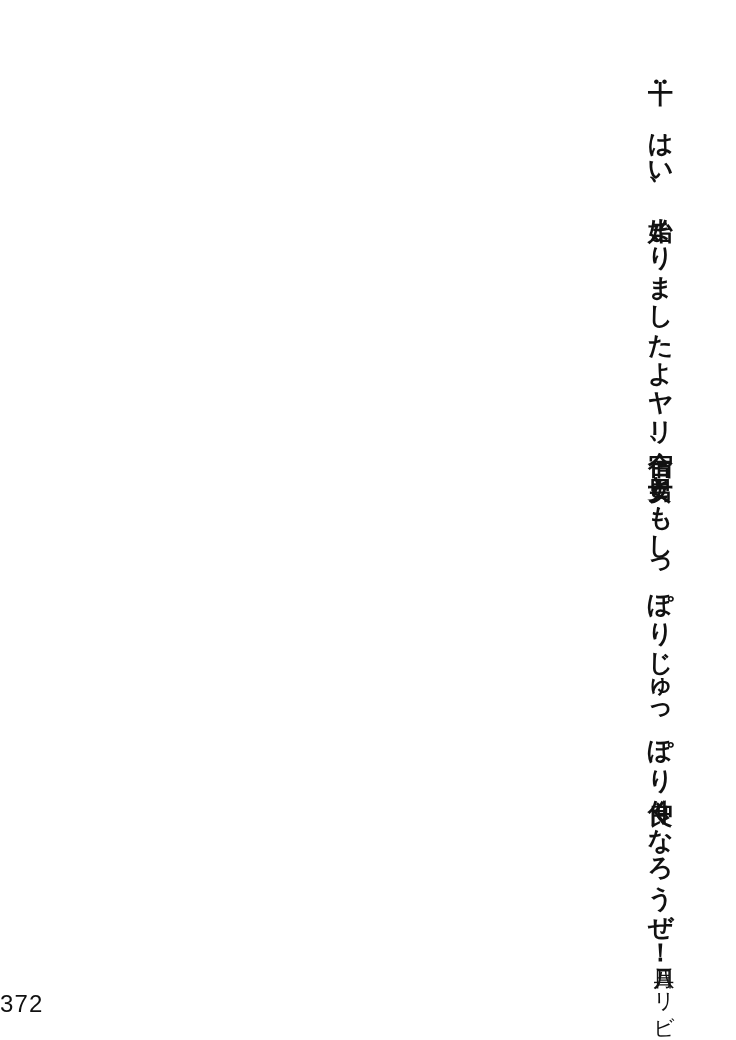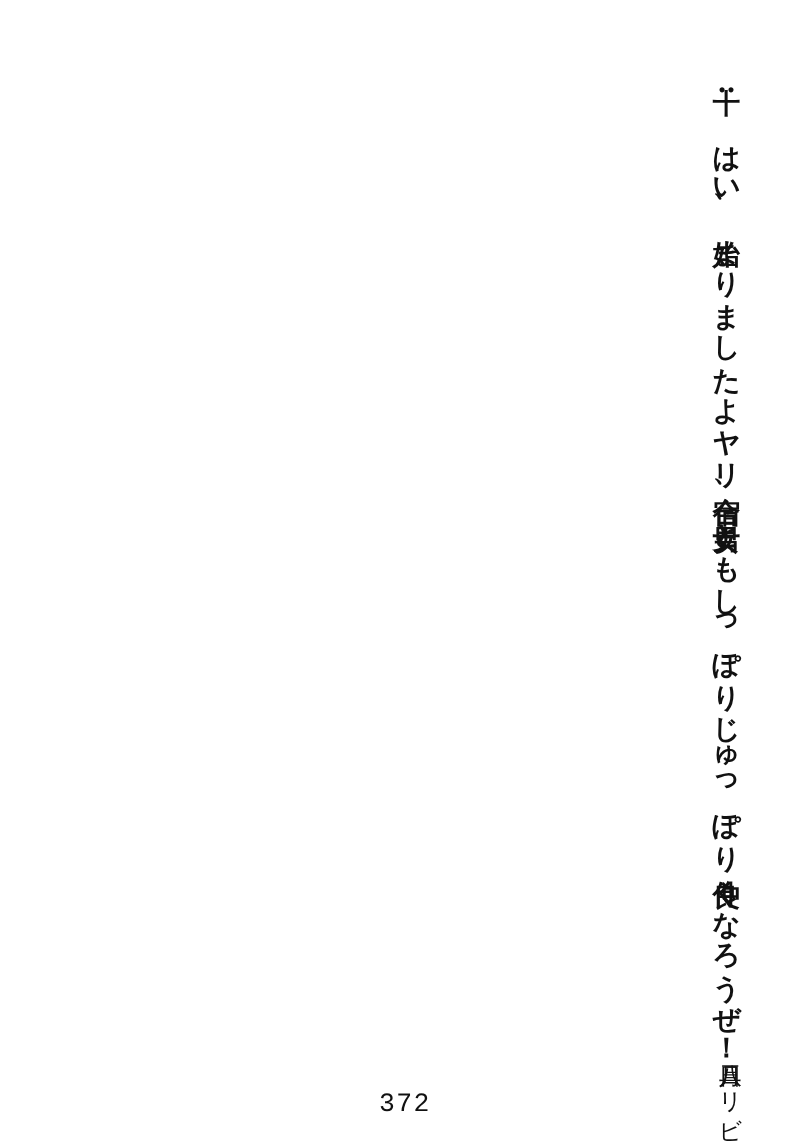--- a/index.html
+++ b/index.html
@@ -63,25 +63,24 @@
   .line.date {
     font-size: 21px;
     margin-left: 14px;
   }
 
   .page-number {
     position: absolute;
     bottom: 22px;
     left: 0;
     width: 100%;
-    text-align: center;
     font-size: 24px;
     letter-spacing: 0.05em;
     color: #111111;
-    font-family: Liberation Mono, monospace;
+    font-family: Liberation Sans, sans-serif;
   }
 </style>
 </head>
 <body>
 
 <div class="page">
 
   <div class="vtext">
     <div class="line heading">十‥　はい、始まりましたよヤリ合宿、男女ともしっぽりじゅっぽり仲良</div>
     <div class="line heading">くなろうぜ！</div>

